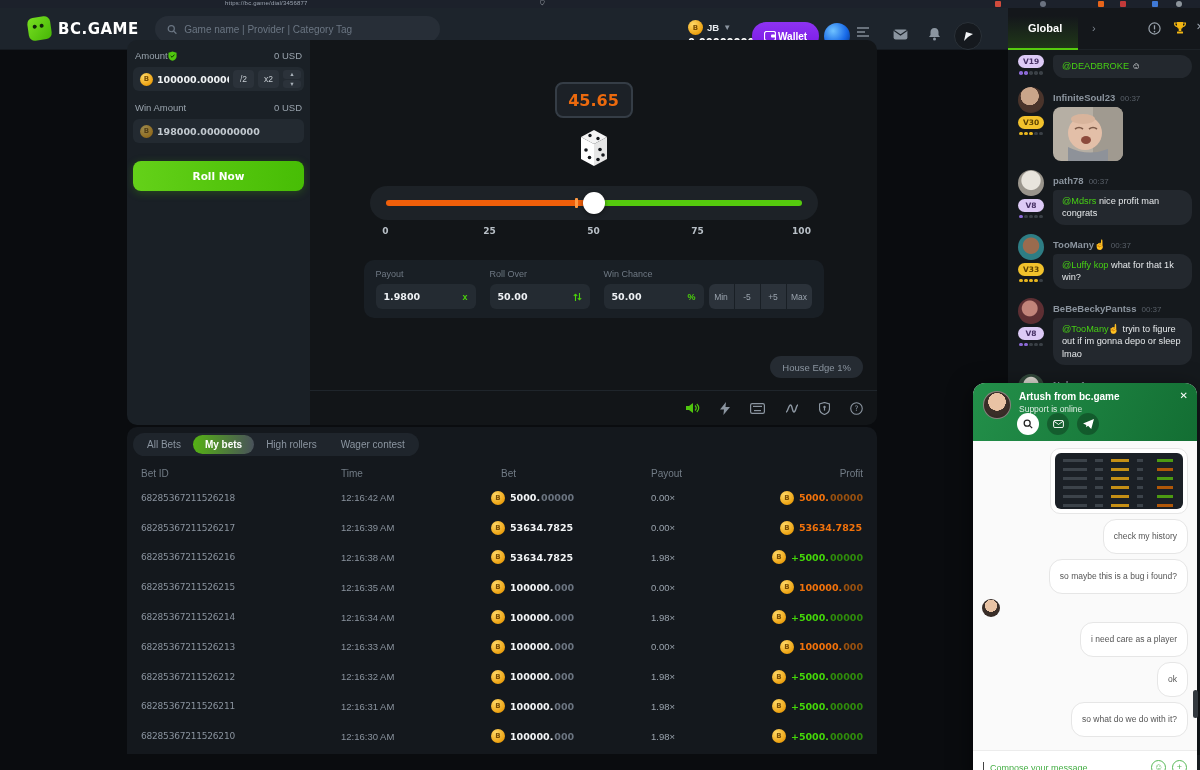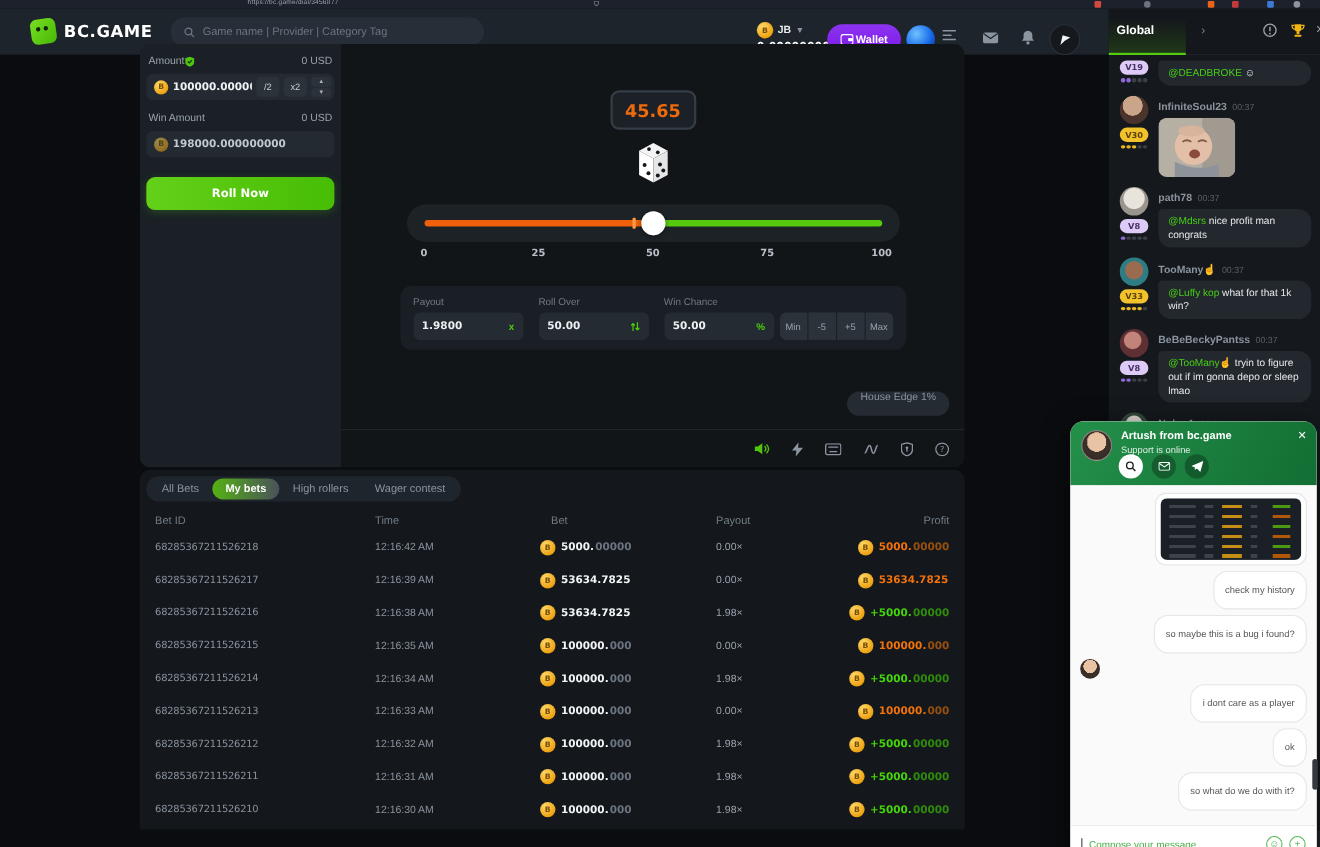--- a/index.html
+++ b/index.html
@@ -30,21 +30,21 @@
   .currency .row1{display:flex;align-items:center;gap:4px;font-size:9.5px;font-weight:bold;color:#e8ecf0}
   .currency .chev{color:#8b95a0;font-size:8px}
   .currency .balance{font-size:10px;font-weight:bold;color:#fff;margin-top:2px;font-family:"DejaVu Sans",sans-serif}
   .wallet-btn{position:absolute;left:752px;top:14px;height:28px;padding:0 12px;border-radius:14px;background:linear-gradient(180deg,#8d33f2,#7a18e4);display:flex;align-items:center;gap:2px;color:#fff;font-size:10px;font-weight:bold;cursor:pointer}
   .sphere{position:absolute;left:824px;top:15px;width:26px;height:26px;border-radius:50%;background:radial-gradient(circle at 35% 30%,#6fc2ff,#1668e8 55%,#04255f);cursor:pointer}
   .hdr-ic{position:absolute;color:#8b95a0;cursor:pointer}
   .circle-btn{position:absolute;left:954px;top:14px;width:28px;height:28px;border-radius:50%;background:#15191e;border:1px solid #2a3138;display:flex;align-items:center;justify-content:center;cursor:pointer}
 
   
   #chat-header{left:1008px;top:8px;width:192px;height:42px;background:#14171b;border-bottom:1px solid #1d2227}
-  .global-tab{position:absolute;left:0;top:0;width:70px;height:42px;display:flex;align-items:center;padding-left:7px;
+  .global-tab{position:absolute;left:0;top:0;width:70px;height:42px;display:flex;align-items:center;padding-left:20px;
     font-size:11px;font-weight:bold;color:#fff;border-bottom:2px solid #56cc0e;
     background:linear-gradient(180deg,rgba(86,204,14,0) 20%,rgba(86,204,14,.18) 100%);cursor:pointer}
   .chat-chev{position:absolute;left:84px;top:14px;color:#7d8690;font-size:11px;cursor:pointer}
   .chat-hic{position:absolute;top:13px;color:#9aa3ad;cursor:pointer}
 
   
   #game-card{left:127px;top:40px;width:750px;height:385px;border-radius:10px;overflow:hidden;display:flex}
   #bet-panel{width:183px;background:#1a2026;padding:6px 6px 0 6px;flex:none}
   .lbl-row{display:flex;justify-content:space-between;align-items:center;margin:4px 2px 6px 2px;font-size:9.5px;color:#99a3ad}
   .lbl-left{display:flex;align-items:center;}
@@ -69,21 +69,21 @@
   .scale-row span{position:absolute;transform:translateX(-50%)}
   .stats-card{position:absolute;left:50%;transform:translateX(-50%);top:220px;width:460px;height:58px;background:#191f25;border-radius:10px;display:flex;gap:14px;padding:9px 12px 0 12px}
   .stat .slabel{font-size:9px;color:#6f7984;margin-bottom:5px}
   .sinput{width:100px;height:25px;border-radius:6px;background:#242b32;display:flex;align-items:center;justify-content:space-between;padding:0 8px}
   .sinput .v{font-family:"DejaVu Sans",sans-serif;font-weight:bold;font-size:9.5px;color:#eef1f4}
   .sinput .sfx{color:#4bd10b;font-size:9px;font-weight:bold}
   .chance-group{display:flex;gap:1px}
   .cbtn{height:25px;min-width:25px;padding:0 4px;background:#2b323a;color:#9aa3ad;font-size:8.5px;display:flex;align-items:center;justify-content:center;cursor:pointer}
   .cbtn:first-child{border-radius:6px 0 0 6px}
   .cbtn:last-child{border-radius:0 6px 6px 0}
-  .house-edge{position:absolute;right:14px;top:316px;height:22px;border-radius:11px;background:#252b32;color:#8b95a0;font-size:9.5px;display:flex;padding:0 12px}
+  .house-edge{position:absolute;right:14px;top:316px;height:22px;border-radius:11px;background:#252b32;color:#8b95a0;font-size:9.5px;display:flex;align-items:center;padding:0 12px}
   .icon-bar{position:absolute;left:0;right:0;bottom:0;height:35px;border-top:1px solid #1f252b;display:flex;align-items:center;justify-content:flex-end;gap:20px;padding-right:14px}
   .gico{color:#8b95a0;cursor:pointer;display:flex}
   .gico.on{color:#4fc60e}
 
   
   #bets-card{left:127px;top:427px;width:750px;height:327px;background:#14181d;border-radius:10px 10px 0 0;overflow:hidden}
   .tabs-row{margin:6px;display:inline-flex;background:#1f252c;border-radius:12px;height:23px;align-items:center;padding:0 2px}
   .tab{padding:0 12px;font-size:10px;color:#8b95a0;height:19px;display:flex;align-items:center;cursor:pointer}
   .tab.active{background:linear-gradient(90deg,#55b114,#49515a);border-radius:10px;color:#fff;font-weight:bold}
   .tgrid{display:grid;grid-template-columns:200px 150px 160px 120px 1fr;align-items:center;padding:0 14px}
@@ -746,21 +746,21 @@
     <div class="srow user">
         <span class="sbub">check my history</span>
       </div>
     <div class="srow user">
         <span class="sbub">so maybe this is a bug i found?</span>
       </div>
     <div class="srow agent">
       <span class="agent-av"></span>
     </div>
     <div class="srow user">
-        <span class="sbub">i dont care as a player</span>
+        <span class="sbub">i need care as a player</span>
       </div>
     <div class="srow user">
         <span class="sbub">ok</span>
       </div>
     <div class="srow user">
         <span class="sbub">so what do we do with it?</span>
       </div>
 
   </div>
 

